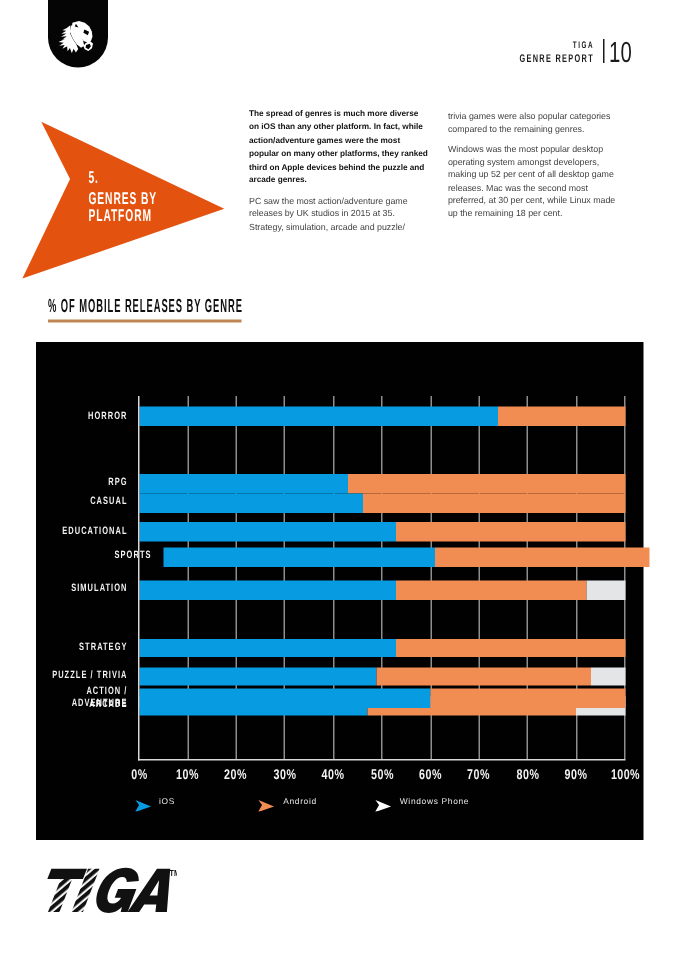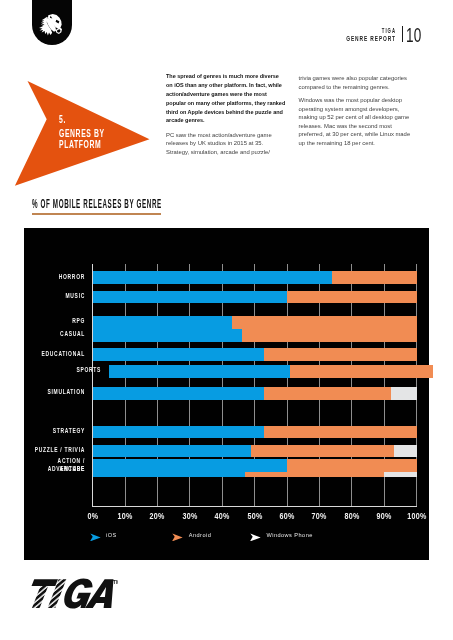--- a/index.html
+++ b/index.html
@@ -135,27 +135,20 @@
 <div class="gridline" style="left:351.30px;"></div>
 <div class="gridline" style="left:383.70px;"></div>
 <div class="gridline" style="left:416.10px;"></div>
 <div class="row" style="top:271.30px;height:12.60px;">
         <div class="ylabel">HORROR</div>
         <div class="bar">
           <div class="seg" style="left:92.60px;width:239.76px;background:#079CE2;"></div>
           <div class="seg" style="left:332.36px;width:84.24px;background:#F18C53;"></div>
         </div>
       </div>
-<div class="row" style="top:290.58px;height:12.60px;">
-        <div class="ylabel">MUSIC</div>
-        <div class="bar">
-          <div class="seg" style="left:92.60px;width:194.40px;background:#079CE2;"></div>
-          <div class="seg" style="left:287.00px;width:129.60px;background:#F18C53;"></div>
-        </div>
-      </div>
 <div class="row" style="top:316px;height:12.60px;">
         <div class="ylabel">RPG</div>
         <div class="bar">
           <div class="seg" style="left:92.60px;width:139.32px;background:#079CE2;"></div>
           <div class="seg" style="left:231.92px;width:184.68px;background:#F18C53;"></div>
         </div>
       </div>
 <div class="row" style="top:329.14px;height:12.60px;">
         <div class="ylabel">CASUAL</div>
         <div class="bar">

